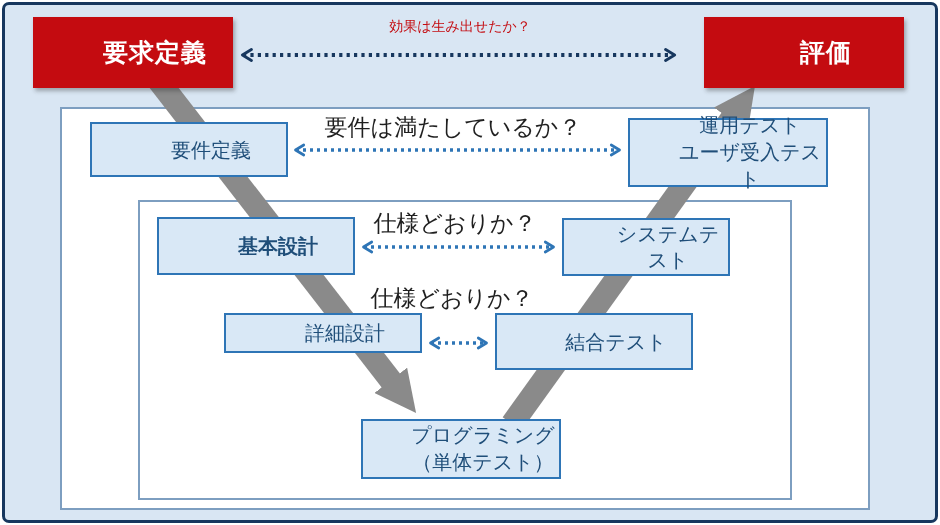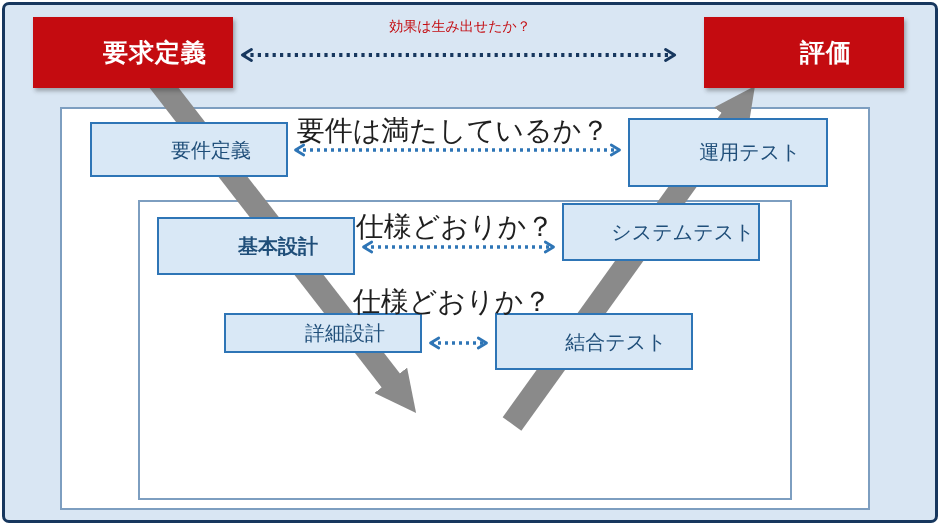--- a/index.html
+++ b/index.html
@@ -37,29 +37,29 @@
   .node-red{
     background:var(--c-red,#c40b10);
     color:#ffffff;font-weight:bold;font-size:25px;letter-spacing:1px;
     box-shadow:2px 3px 4px rgba(40,40,40,0.35);
   }
   .n-requirements{left:33px;top:17px;width:200px;height:71px;}
   .n-evaluation{left:684px;top:17px;width:200px;height:71px;margin-left:20px;}
   .n-requirement-def{left:90px;top:122px;width:198px;height:55px;text-align:right;}
   .n-ops-test{left:628px;top:118px;width:200px;height:69px;line-height:27px;}
   .n-basic-design{left:157px;top:217px;width:198px;height:58px;font-weight:bold;}
-  .n-system-test{left:562px;top:203px;width:198px;height:58px;justify-content:center;}
+  .n-system-test{left:562px;top:218px;width:168px;height:58px;justify-content:center;}
   .n-detail-design{left:224px;top:313px;width:198px;height:40px;}
   .n-integration-test{left:495px;top:313px;width:198px;height:57px;}
   .n-programming{left:361px;top:419px;width:200px;height:60px;line-height:27px;}
   .question{
     position:absolute;z-index:4;text-align:center;white-space:nowrap;
   }
   .q-top{left:280px;top:18px;width:360px;font-size:14px;color:var(--c-red,#c40b10);}
-  .q-dark{color:var(--c-question-text,#1f1f1f);font-size:28px;}
+  .q-dark{color:var(--c-question-text,#1f1f1f);font-size:23px;}
   .q-req{left:283px;top:112px;width:340px;}
   .q-spec1{left:355px;top:208px;width:200px;}
   .q-spec2{left:352px;top:283px;width:200px;}
   .band{stroke:var(--c-gray-arrow,#8a8a8a);stroke-width:23;fill:none;}
   .gray-head{fill:var(--c-gray-arrow,#8a8a8a);}
   .dot-navy{stroke:var(--c-navy-arrow,#17375e);stroke-width:4;stroke-dasharray:3.2 4.2;fill:none;}
   .dot-blue{stroke:var(--c-blue-arrow,#2e75b6);stroke-width:3.5;stroke-dasharray:3 4;fill:none;}
   .chev-navy{stroke:var(--c-navy-arrow,#17375e);}
   .chev-blue{stroke:var(--c-blue-arrow,#2e75b6);}
   .chev{fill:none;stroke-width:2.4;stroke-linecap:round;stroke-linejoin:round;}
@@ -100,34 +100,39 @@
   </div>
   <div class="node node-red n-evaluation">
     <span>評価</span>
   </div>
 
   <div class="node node-blue n-requirement-def">
     <span>要件定義</span>
   </div>
   <div class="node node-blue n-ops-test">
     <span>運用テスト</span>
+    <span>ユーザ受入テスト</span>
   </div>
 
   <div class="node node-blue n-basic-design">
     <span>基本設計</span>
   </div>
   <div class="node node-blue n-system-test">
     <span>システムテスト</span>
   </div>
 
   <div class="node node-blue n-detail-design">
     <span>詳細設計</span>
   </div>
   <div class="node node-blue n-integration-test">
     <span>結合テスト</span>
   </div>
 
+  <div class="node node-blue n-programming">
+    <span>プログラミング</span>
+    <span>（単体テスト）</span>
+  </div>
 
   <div class="question q-top">効果は生み出せたか？</div>
   <div class="question q-dark q-req">要件は満たしているか？</div>
   <div class="question q-dark q-spec1">仕様どおりか？</div>
   <div class="question q-dark q-spec2">仕様どおりか？</div>
 </div>
 
 </body></html>

